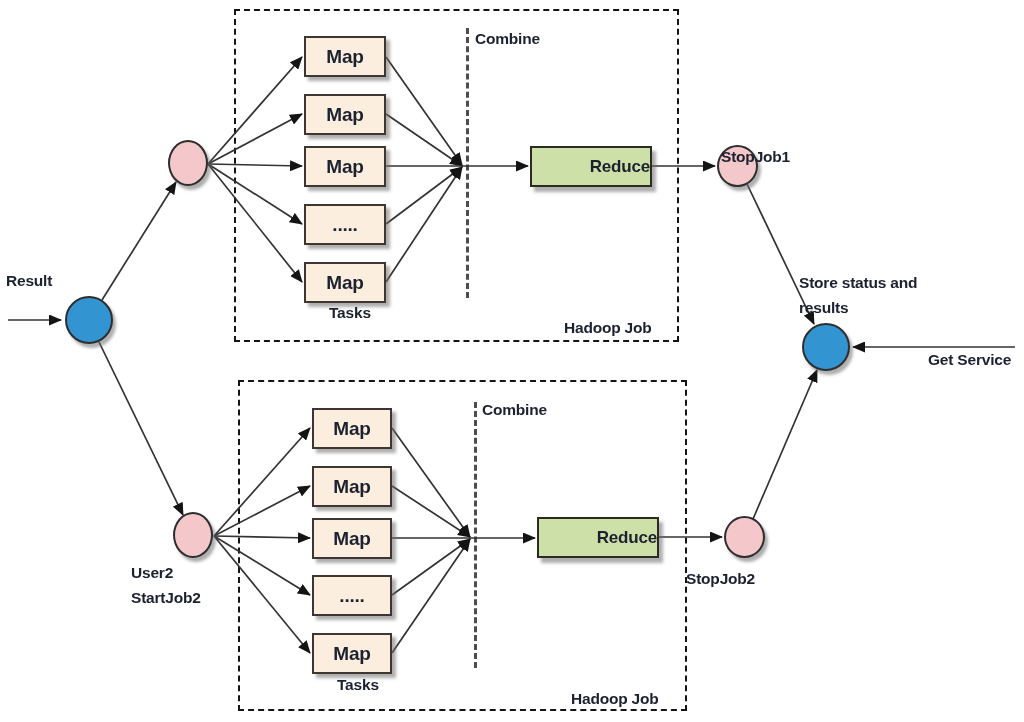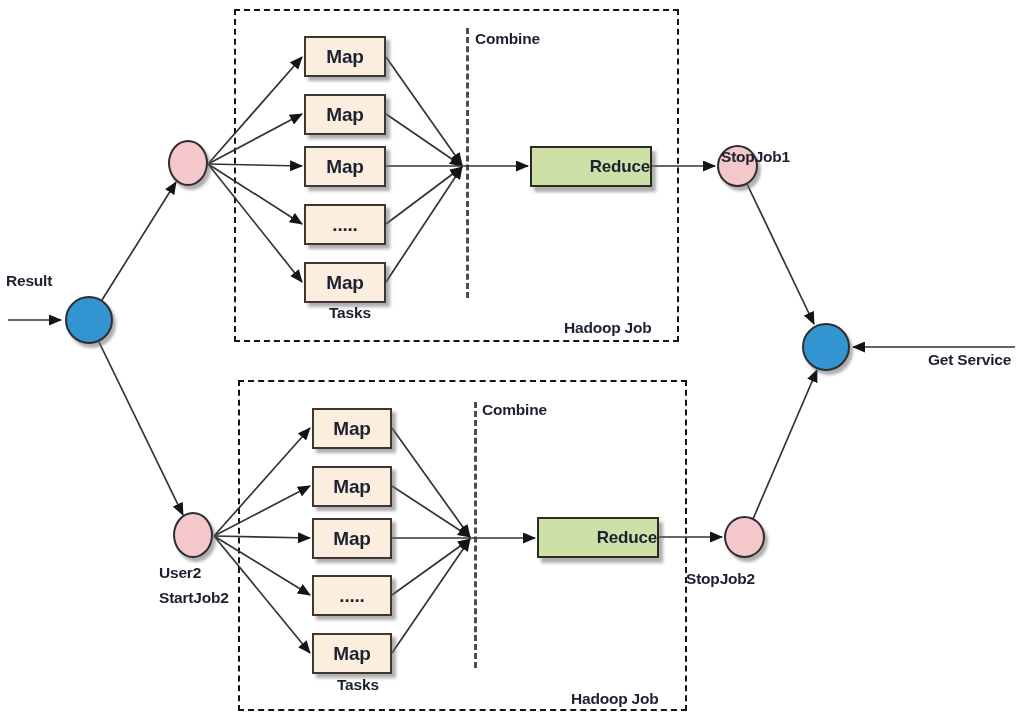--- a/index.html
+++ b/index.html
@@ -130,25 +130,27 @@
       <span>.....</span>
     </div>
   <div class="node taskbox" style="left:312px;top:633px;width:80px;height:41px;">
       <span>Map</span>
     </div>
   <div class="node reducebox" style="left:537px;top:517px;width:122px;height:41px;">
       <span>Reduce</span>
     </div>
 
   <div class="lbl" style="left:6px;top:268px;">Result</div>
-  <div class="lbl" style="left:131px;top:560px;margin-left:28px;">User2
+  <div class="lbl" style="left:131px;top:560px;">User2
 StartJob2</div>
   <div class="lbl" style="left:475px;top:26px;">Combine</div>
   <div class="lbl" style="left:482px;top:397px;">Combine</div>
   <div class="lbl" style="left:329px;top:300px;">Tasks</div>
   <div class="lbl" style="left:337px;top:672px;">Tasks</div>
   <div class="lbl" style="left:564px;top:315px;">Hadoop Job</div>
   <div class="lbl" style="left:571px;top:686px;">Hadoop Job</div>
   <div class="lbl" style="left:721px;top:108px;margin-top:36px;">StopJob1</div>
   <div class="lbl" style="left:686px;top:566px;">StopJob2</div>
+  <div class="lbl" style="left:799px;top:270px;width:165px;">Store status and
+results</div>
   <div class="lbl" style="left:928px;top:347px;">Get Service</div>
 
 </div>
 
 </body></html>

